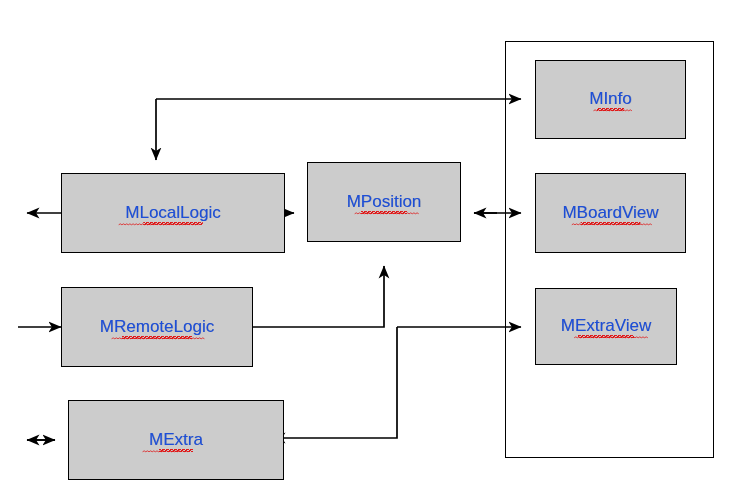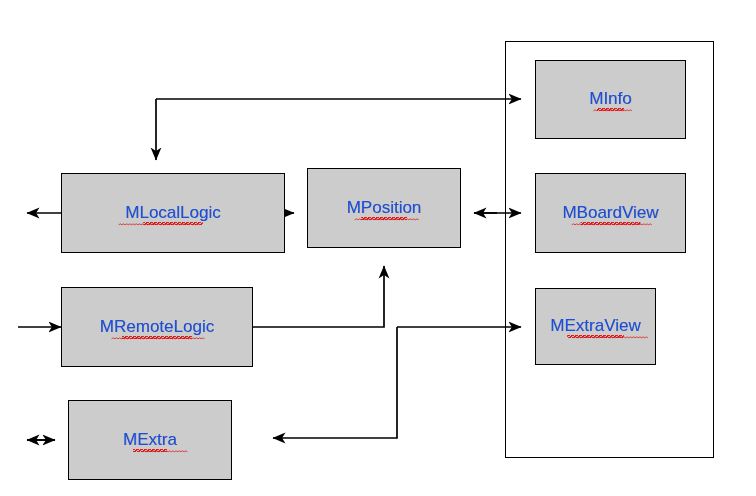--- a/index.html
+++ b/index.html
@@ -131,55 +131,55 @@
 
   <div class="group-frame" style="left:505px; top:41px; width:209px; height:417px;"></div>
 
   <div class="node-box" style="left:61px; top:173px; width:224px; height:80px;">
     <span class="node-label">MLocalLogic</span>
   <svg class="squiggle" width="97" height="5" viewBox="0 0 97 5" style="left: 47px; top: 49px;">
         <path d="M0,2.2 q2,-2.2 4,0 q2,-2.2 4,0 q2,-2.2 4,0 q2,-2.2 4,0 q2,-2.2 4,0 q2,-2.2 4,0 q2,-2.2 4,0 q2,-2.2 4,0 q2,-2.2 4,0 q2,-2.2 4,0 q2,-2.2 4,0 q2,-2.2 4,0 q2,-2.2 4,0 q2,-2.2 4,0 q2,-2.2 4,0 q2,-2.2 4,0 q2,-2.2 4,0 q2,-2.2 4,0 q2,-2.2 4,0 q2,-2.2 4,0 q2,-2.2 4,0 q2,-2.2 4,0 q2,-2.2 4,0 q2,-2.2 4,0 q2,-2.2 4,0" stroke="#e01b1b" stroke-width="1" fill="none"></path>
       </svg>
     </div>
 
-  <div class="node-box" style="left:307px; top:168px; width:154px; height:80px;">
+  <div class="node-box" style="left:307px; top:162px; width:154px; height:80px;">
     <span class="node-label">MPosition</span>
   <svg class="squiggle" width="77" height="5" viewBox="0 0 77 5" style="left: 39px; top: 49px;">
         <path d="M0,2.2 q2,-2.2 4,0 q2,-2.2 4,0 q2,-2.2 4,0 q2,-2.2 4,0 q2,-2.2 4,0 q2,-2.2 4,0 q2,-2.2 4,0 q2,-2.2 4,0 q2,-2.2 4,0 q2,-2.2 4,0 q2,-2.2 4,0 q2,-2.2 4,0 q2,-2.2 4,0 q2,-2.2 4,0 q2,-2.2 4,0 q2,-2.2 4,0 q2,-2.2 4,0 q2,-2.2 4,0 q2,-2.2 4,0 q2,-2.2 4,0" stroke="#e01b1b" stroke-width="1" fill="none"></path>
       </svg>
     </div>
 
   <div class="node-box" style="left:61px; top:287px; width:192px; height:80px;">
     <span class="node-label">MRemoteLogic</span>
   <svg class="squiggle" width="116" height="5" viewBox="0 0 116 5" style="left: 38px; top: 49px;">
         <path d="M0,2.2 q2,-2.2 4,0 q2,-2.2 4,0 q2,-2.2 4,0 q2,-2.2 4,0 q2,-2.2 4,0 q2,-2.2 4,0 q2,-2.2 4,0 q2,-2.2 4,0 q2,-2.2 4,0 q2,-2.2 4,0 q2,-2.2 4,0 q2,-2.2 4,0 q2,-2.2 4,0 q2,-2.2 4,0 q2,-2.2 4,0 q2,-2.2 4,0 q2,-2.2 4,0 q2,-2.2 4,0 q2,-2.2 4,0 q2,-2.2 4,0 q2,-2.2 4,0 q2,-2.2 4,0 q2,-2.2 4,0 q2,-2.2 4,0 q2,-2.2 4,0 q2,-2.2 4,0 q2,-2.2 4,0 q2,-2.2 4,0 q2,-2.2 4,0" stroke="#e01b1b" stroke-width="1" fill="none"></path>
       </svg>
     </div>
 
-  <div class="node-box" style="left:68px; top:400px; width:164px; height:80px;justify-content:center;">
+  <div class="node-box" style="left:68px; top:400px; width:216px; height:80px;justify-content:center;">
     <span class="node-label">MExtra</span>
   <svg class="squiggle" width="56" height="5" viewBox="0 0 56 5" style="left: 68px; top: 49px;">
         <path d="M0,2.2 q2,-2.2 4,0 q2,-2.2 4,0 q2,-2.2 4,0 q2,-2.2 4,0 q2,-2.2 4,0 q2,-2.2 4,0 q2,-2.2 4,0 q2,-2.2 4,0 q2,-2.2 4,0 q2,-2.2 4,0 q2,-2.2 4,0 q2,-2.2 4,0 q2,-2.2 4,0 q2,-2.2 4,0" stroke="#e01b1b" stroke-width="1" fill="none"></path>
       </svg>
     </div>
 
   <div class="node-box" style="left:535px; top:60px; width:151px; height:79px;">
     <span class="node-label">MInfo</span>
   <svg class="squiggle" width="45" height="5" viewBox="0 0 45 5" style="left: 53px; top: 48px;">
         <path d="M0,2.2 q2,-2.2 4,0 q2,-2.2 4,0 q2,-2.2 4,0 q2,-2.2 4,0 q2,-2.2 4,0 q2,-2.2 4,0 q2,-2.2 4,0 q2,-2.2 4,0 q2,-2.2 4,0 q2,-2.2 4,0 q2,-2.2 4,0 q2,-2.2 4,0" stroke="#e01b1b" stroke-width="1" fill="none"></path>
       </svg>
     </div>
 
   <div class="node-box" style="left:535px; top:173px; width:151px; height:80px;">
     <span class="node-label">MBoardView</span>
   <svg class="squiggle" width="98" height="5" viewBox="0 0 98 5" style="left: 26px; top: 49px;">
         <path d="M0,2.2 q2,-2.2 4,0 q2,-2.2 4,0 q2,-2.2 4,0 q2,-2.2 4,0 q2,-2.2 4,0 q2,-2.2 4,0 q2,-2.2 4,0 q2,-2.2 4,0 q2,-2.2 4,0 q2,-2.2 4,0 q2,-2.2 4,0 q2,-2.2 4,0 q2,-2.2 4,0 q2,-2.2 4,0 q2,-2.2 4,0 q2,-2.2 4,0 q2,-2.2 4,0 q2,-2.2 4,0 q2,-2.2 4,0 q2,-2.2 4,0 q2,-2.2 4,0 q2,-2.2 4,0 q2,-2.2 4,0 q2,-2.2 4,0 q2,-2.2 4,0" stroke="#e01b1b" stroke-width="1" fill="none"></path>
       </svg>
     </div>
 
-  <div class="node-box" style="left:535px; top:288px; width:121px; height:77px;">
+  <div class="node-box" style="left:535px; top:288px; width:142px; height:77px;">
     <span class="node-label">MExtraView</span>
   <svg class="squiggle" width="92" height="5" viewBox="0 0 92 5" style="left: 29px; top: 47px;">
         <path d="M0,2.2 q2,-2.2 4,0 q2,-2.2 4,0 q2,-2.2 4,0 q2,-2.2 4,0 q2,-2.2 4,0 q2,-2.2 4,0 q2,-2.2 4,0 q2,-2.2 4,0 q2,-2.2 4,0 q2,-2.2 4,0 q2,-2.2 4,0 q2,-2.2 4,0 q2,-2.2 4,0 q2,-2.2 4,0 q2,-2.2 4,0 q2,-2.2 4,0 q2,-2.2 4,0 q2,-2.2 4,0 q2,-2.2 4,0 q2,-2.2 4,0 q2,-2.2 4,0 q2,-2.2 4,0 q2,-2.2 4,0" stroke="#e01b1b" stroke-width="1" fill="none"></path>
       </svg>
     </div>
 
 </div>
 
 </body></html>

